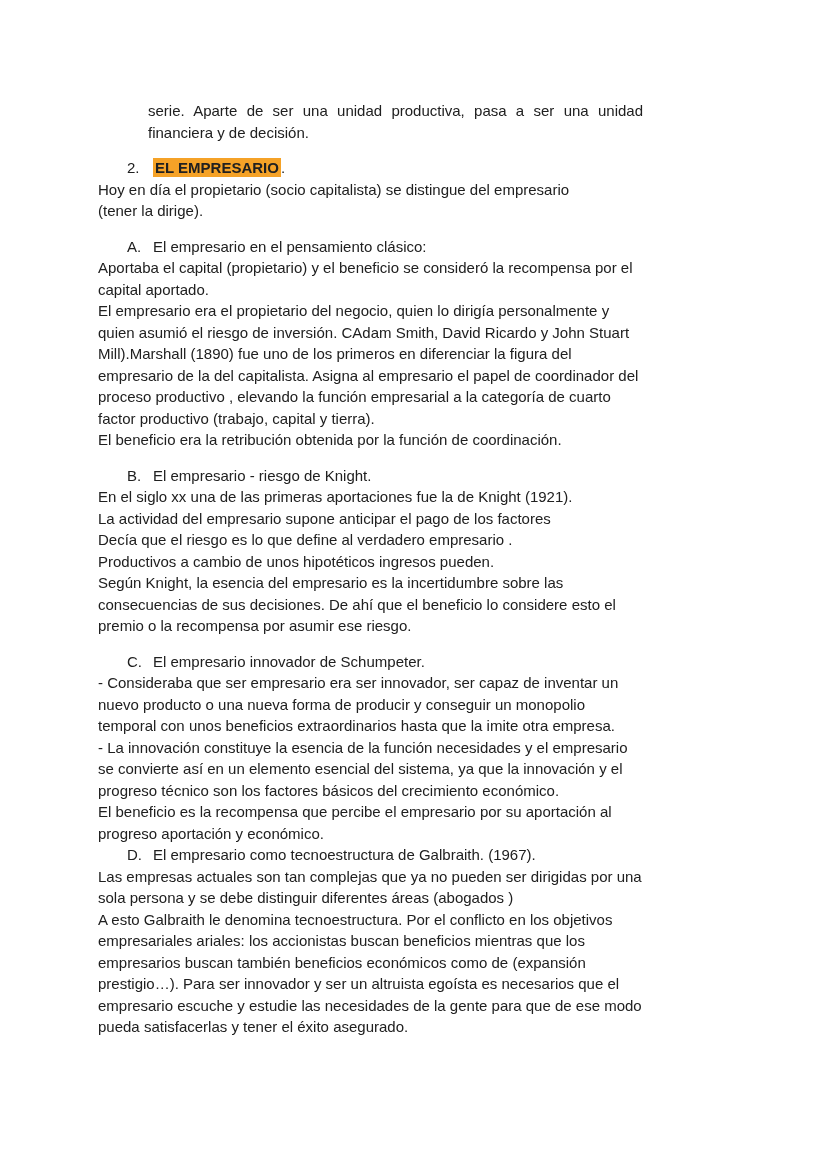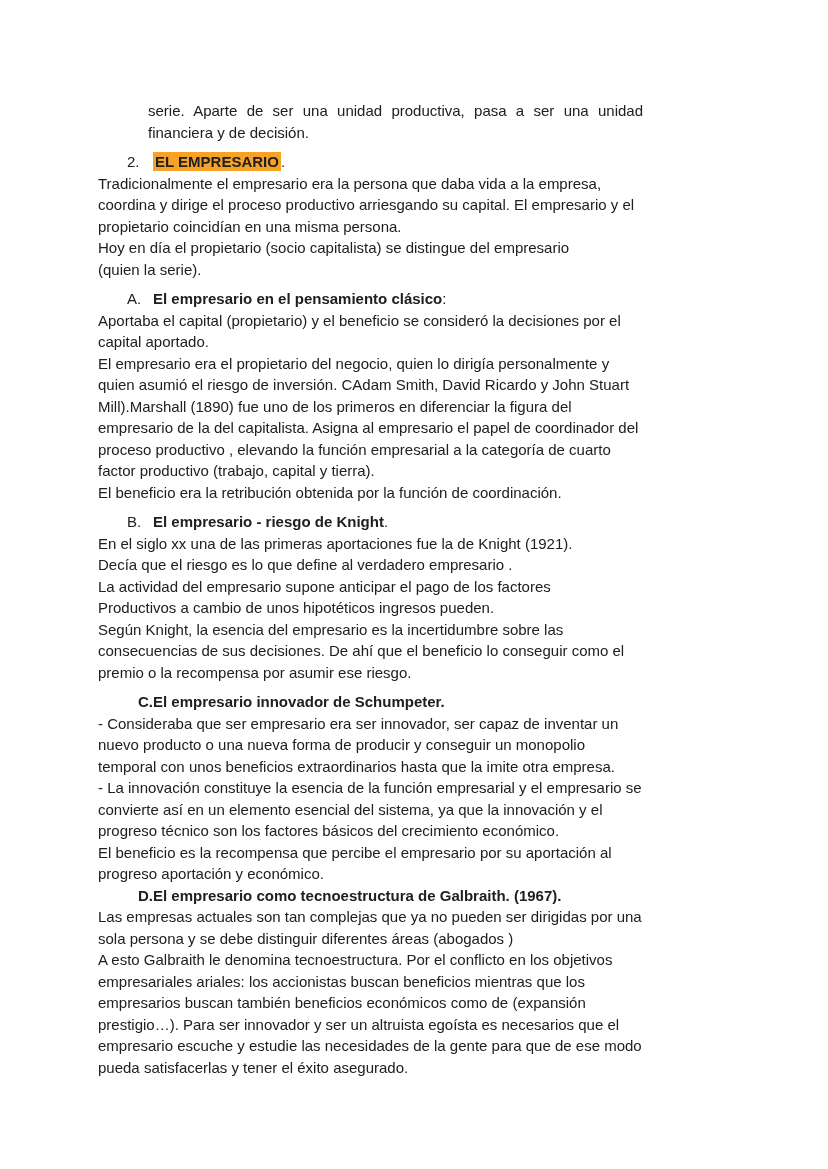--- a/index.html
+++ b/index.html
@@ -11,66 +11,65 @@
     box-sizing: border-box;
     padding: 100px 41px 0 98px;
     font-family: "Liberation Sans", sans-serif;
     font-size: 15px;
     line-height: 21.5px;
     color: #202020;
     overflow: hidden;
   }
   p { margin: 0; }
   .indented { margin-left: 50px; text-align: justify; }
-  .gap { margin-top: 8px; }
+  .gap { margin-top: 14px; }
   .hrow { padding-left: 29px; }
   .marker { display: inline-block; min-width: 26px; }
-  .bold { font-weight: bold; text-align: right; }
+  .bold { font-weight: normal; }
   .hl { background: #F5A227; font-weight: bold; padding: 1px 2px; }
 </style>
 </head>
 <body>
 
 <div class="page">
 
   <p class="indented">serie. Aparte de ser una unidad productiva, pasa a ser una unidad financiera y de decisión.</p>
 
   <div class="hrow gap">
     <span class="marker">2.</span><span class="hl">EL EMPRESARIO</span><span>.</span>
   </div>
 
-  <p>Tradicionalmente el empresario era la persona que daba vida a la empresa, coordina y dirige el proceso productivo arriesgando su capital. El empresario y el propietario coincidían en una misma persona.</p>
 
   <p>Hoy en día el propietario (socio capitalista) se distingue del empresario</p>
-  <p>(quien la serie).</p>
+  <p>(tener la dirige).</p>
 
   <div class="hrow gap">
     <span class="marker">A.</span><span class="bold">El empresario en el pensamiento clásico</span><span>:</span>
   </div>
 
-  <p>Aportaba el capital (propietario) y el beneficio se consideró la decisiones por el capital aportado.</p>
+  <p>Aportaba el capital (propietario) y el beneficio se consideró la recompensa por el capital aportado.</p>
   <p>El empresario era el propietario del negocio, quien lo dirigía personalmente y quien asumió el riesgo de inversión. CAdam Smith, David Ricardo y John Stuart Mill).Marshall (1890) fue uno de los primeros en diferenciar la figura del empresario de la del capitalista. Asigna al empresario el papel de coordinador del proceso productivo , elevando la función empresarial a la categoría de cuarto factor productivo (trabajo, capital y tierra).</p>
   <p>El beneficio era la retribución obtenida por la función de coordinación.</p>
 
   <div class="hrow gap">
     <span class="marker">B.</span><span class="bold">El empresario - riesgo de Knight</span><span>.</span>
   </div>
 
   <p>En el siglo xx una de las primeras aportaciones fue la de Knight (1921).</p>
+  <p>La actividad del empresario supone anticipar el pago de los factores</p>
   <p>Decía que el riesgo es lo que define al verdadero empresario .</p>
-  <p>La actividad del empresario supone anticipar el pago de los factores</p>
   <p>Productivos a cambio de unos hipotéticos ingresos pueden.</p>
-  <p>Según Knight, la esencia del empresario es la incertidumbre sobre las consecuencias de sus decisiones. De ahí que el beneficio lo conseguir como el premio o la recompensa por asumir ese riesgo.</p>
+  <p>Según Knight, la esencia del empresario es la incertidumbre sobre las consecuencias de sus decisiones. De ahí que el beneficio lo considere esto el premio o la recompensa por asumir ese riesgo.</p>
 
   <div class="hrow gap">
     <span class="marker bold">C.</span><span class="bold">El empresario innovador de Schumpeter.</span><span></span>
   </div>
 
   <p>- Consideraba que ser empresario era ser innovador, ser capaz de inventar un nuevo producto o una nueva forma de producir y conseguir un monopolio temporal con unos beneficios extraordinarios hasta que la imite otra empresa.</p>
-  <p>- La innovación constituye la esencia de la función empresarial y el empresario se convierte así en un elemento esencial del sistema, ya que la innovación y el progreso técnico son los factores básicos del crecimiento económico.</p>
+  <p>- La innovación constituye la esencia de la función necesidades y el empresario se convierte así en un elemento esencial del sistema, ya que la innovación y el progreso técnico son los factores básicos del crecimiento económico.</p>
   <p>El beneficio es la recompensa que percibe el empresario por su aportación al progreso aportación y económico.</p>
 
   <div class="hrow">
     <span class="marker bold">D.</span><span class="bold">El empresario como tecnoestructura de Galbraith. (1967).</span><span></span>
   </div>
 
   <p>Las empresas actuales son tan complejas que ya no pueden ser dirigidas por una sola persona y se debe distinguir diferentes áreas (abogados )</p>
   <p>A esto Galbraith le denomina tecnoestructura. Por el conflicto en los objetivos empresariales ariales: los accionistas buscan beneficios mientras que los empresarios buscan también beneficios económicos como de (expansión prestigio…). Para ser innovador y ser un altruista egoísta es necesarios que el empresario escuche y estudie las necesidades de la gente para que de ese modo pueda satisfacerlas y tener el éxito asegurado.</p>
 
 </div>

